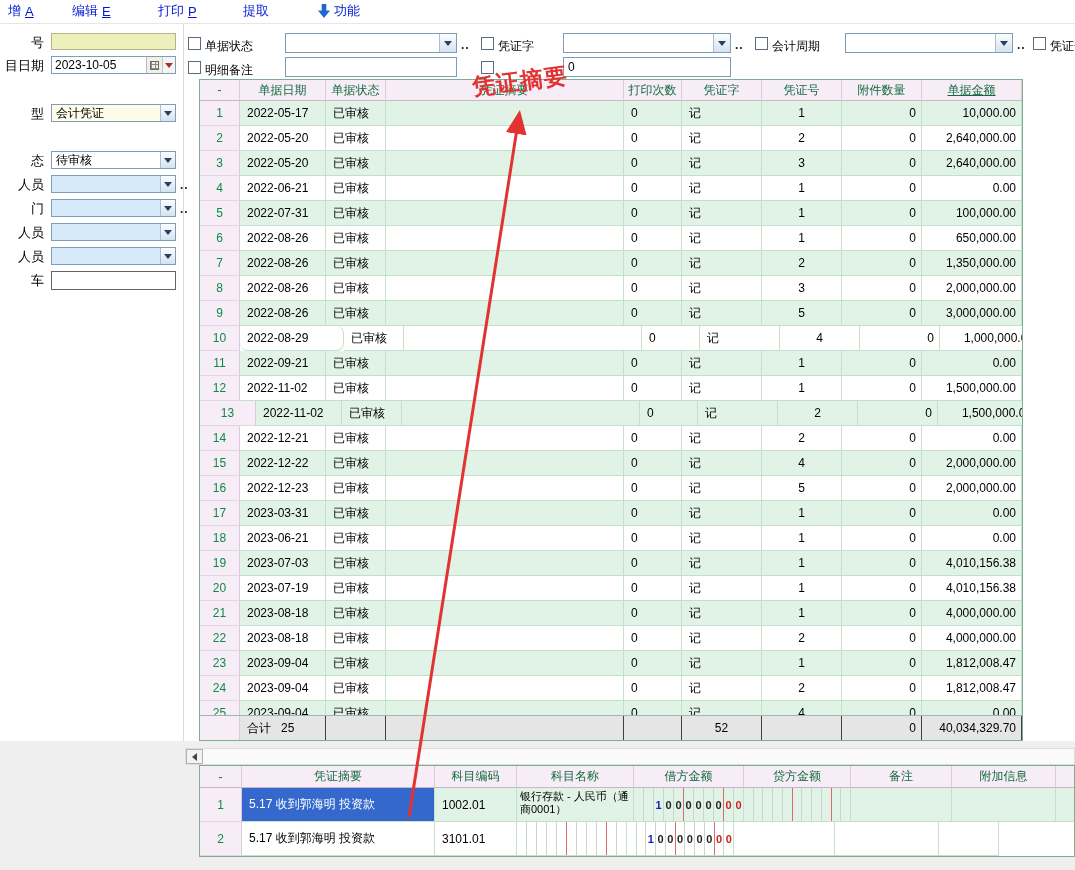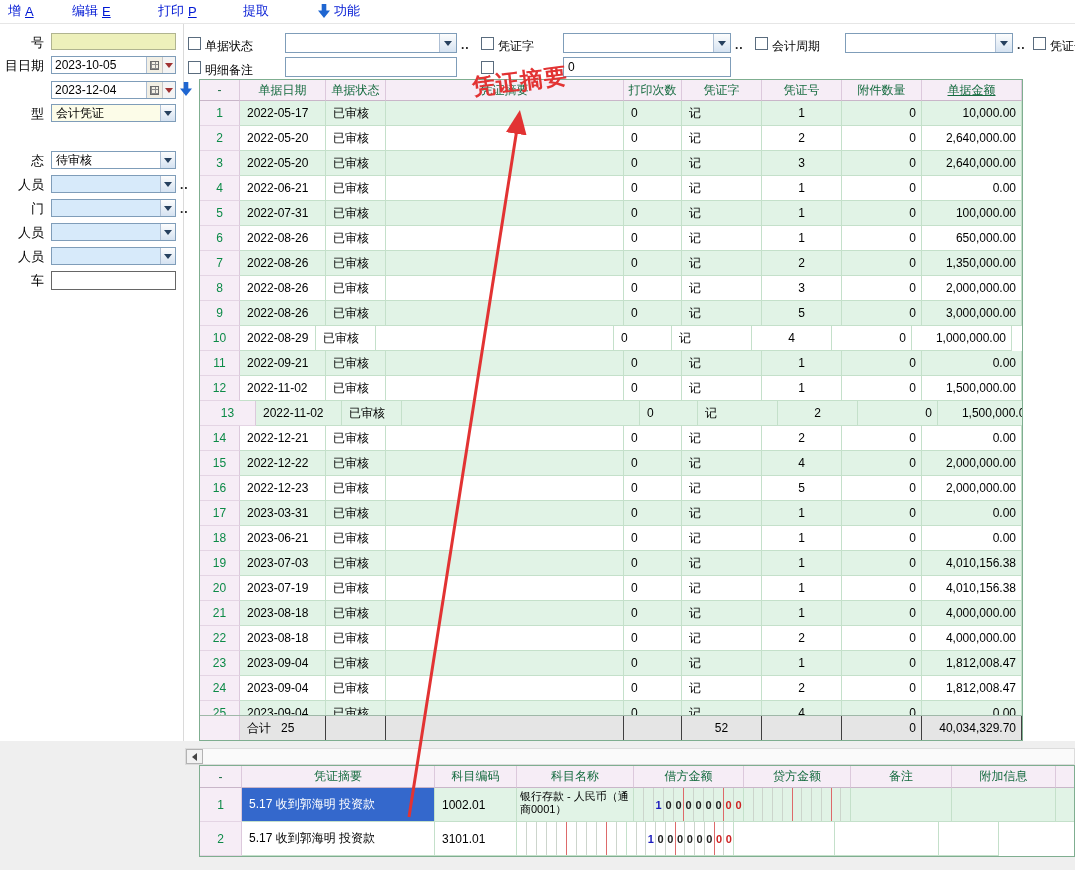--- a/index.html
+++ b/index.html
@@ -144,37 +144,20 @@
       <span class="val">2023-10-05</span>
       <span class="grid-btn">
           <span class="grid-ico"></span>
         </span>
       <span class="drop-btn">
           <span class="tri tri-red"></span>
         </span>
     </div>
   </div>
 
-  <div class="side-row" style="top:81px">
-    <div class="side-label"></div>
-    <div class="side-ctl date">
-      <span class="val">2023-12-04</span>
-      <span class="grid-btn">
-          <span class="grid-ico"></span>
-        </span>
-      <span class="drop-btn">
-          <span class="tri tri-red"></span>
-        </span>
-    </div>
-    <span class="blue-dn" style="left:180px">
-      <svg width="12" height="14" viewBox="0 0 13 15">
-          <path d="M4 0 h5 v7 h4 L6.5 15 0 7 h4 z" fill="#1f66d1"></path>
-        </svg>
-    </span>
-  </div>
 
   <div class="side-row" style="top:104px">
     <div class="side-label">型</div>
     <div class="side-ctl dd sdd" style="background:#fcfce8">
       <span class="val">会计凭证</span>
       <span class="btn">
           <span class="tri"></span>
         </span>
     </div>
   </div>
@@ -392,21 +375,21 @@
           <div class="cell a-l" style="width: 60px;">已审核</div>
           <div class="cell a-l" style="width: 238px;"></div>
           <div class="cell a-l" style="width: 58px;">0</div>
           <div class="cell a-l" style="width: 80px;">记</div>
           <div class="cell a-c" style="width: 80px;">5</div>
           <div class="cell a-r" style="width: 80px;">0</div>
           <div class="cell a-r" style="width: 100px;">3,000,000.00</div>
         </div>
         <div class="trow even">
           <div class="cell a-c c-sel" style="width: 40px;">10</div>
-          <div class="cell a-l" style="width: 76px;">2022-08-29</div>
+          <div class="cell a-l" style="width: 104px; border-radius: 8px;">2022-08-29</div>
           <div class="cell a-l" style="width: 60px;">已审核</div>
           <div class="cell a-l" style="width: 238px;"></div>
           <div class="cell a-l" style="width: 58px;">0</div>
           <div class="cell a-l" style="width: 80px;">记</div>
           <div class="cell a-c" style="width: 80px;">4</div>
           <div class="cell a-r" style="width: 80px;">0</div>
           <div class="cell a-r" style="width: 100px;">1,000,000.00</div>
         </div>
         <div class="trow odd">
           <div class="cell a-c c-sel" style="width: 40px;">11</div>

